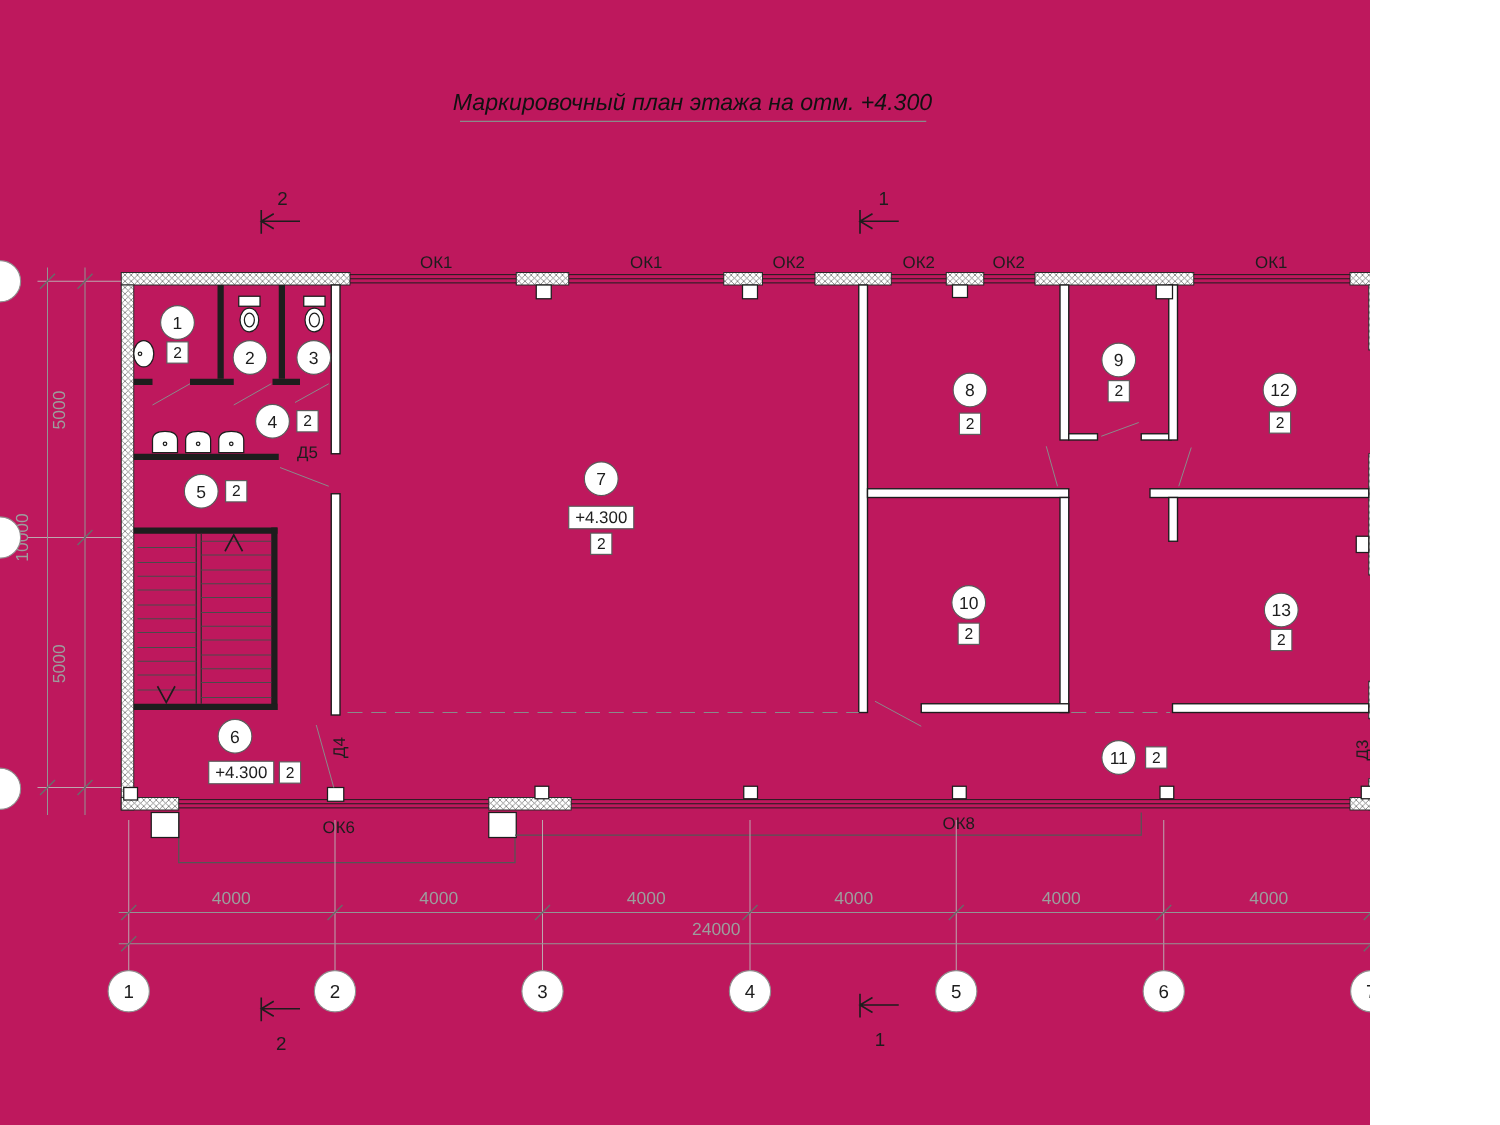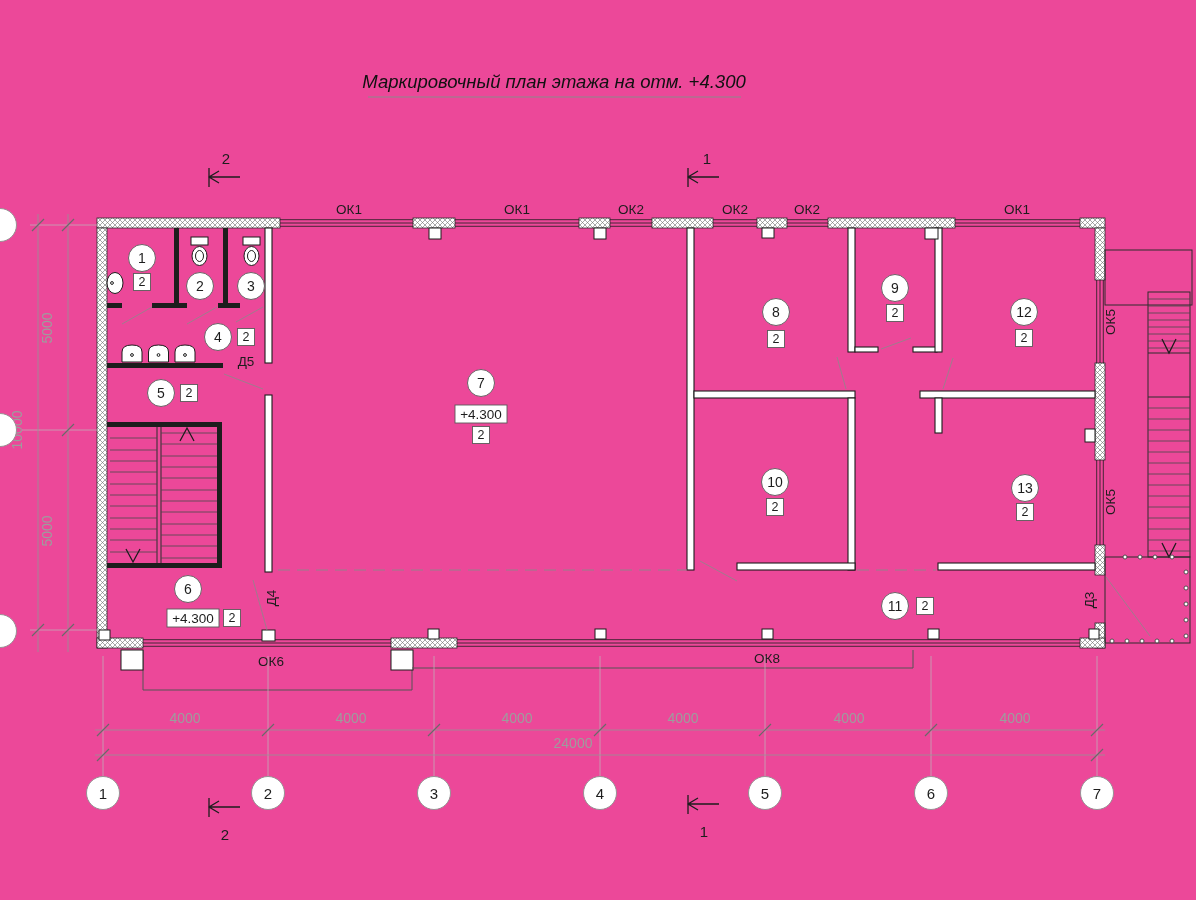--- a/index.html
+++ b/index.html
@@ -1,16 +1,16 @@
 <!DOCTYPE html>
 <html><head>
 <meta charset="utf-8">
 <style>
   html,body{margin:0;padding:0;background:#fff;}
-  #stage{width:1196px;height:900px;position:relative;background:#ec4899;overflow:hidden;}
+  #stage{width:1096px;height:900px;position:relative;background:#be185d;overflow:hidden;}
   svg{font-family:"Liberation Sans",sans-serif;}
   .hatch{fill:url(#hatchp);stroke:#2b2b2b;stroke-width:.8;}
   .solid{fill:#1d1d1d;stroke:none;}
   .dwall{fill:#fff;stroke:#1d1d1d;stroke-width:1.1;}
   .glz{stroke:#1d1d1d;stroke-width:.8;fill:none;}
   .tab{fill:#fff;stroke:#1d1d1d;stroke-width:1;}
   .fix{fill:#fff;stroke:#1d1d1d;stroke-width:1;}
   .tread{stroke:#4a4a4a;stroke-width:.8;fill:none;}
   .srail{stroke:#2c2c2c;stroke-width:1;fill:none;}
   .chev{stroke:#1d1d1d;stroke-width:1.3;fill:none;}

